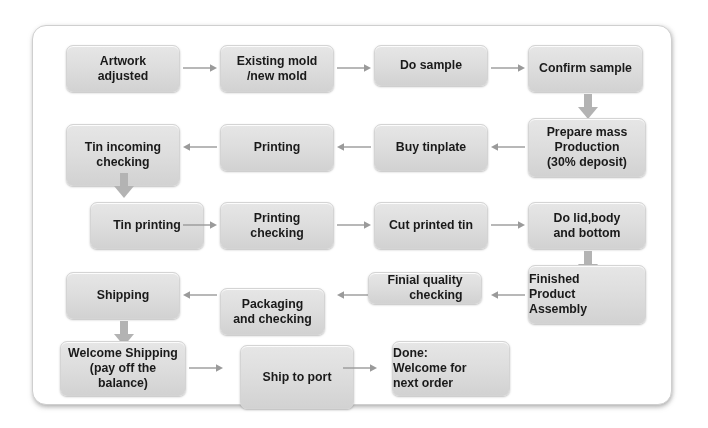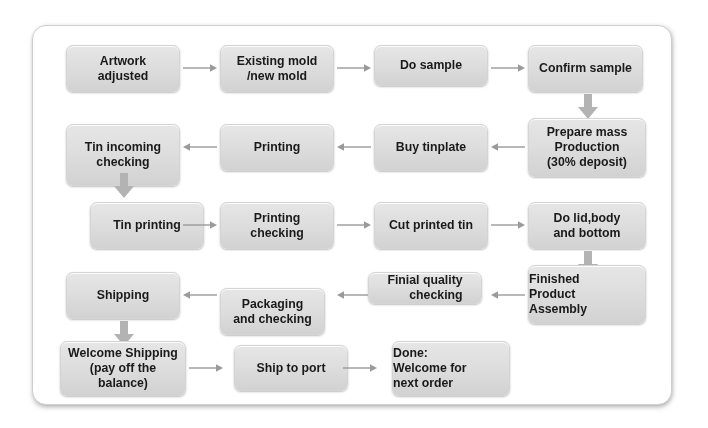--- a/index.html
+++ b/index.html
@@ -281,21 +281,21 @@
 balance)</span>
   </div>
 
   <div class="h-arrow" style="left:189px; top:362px; width:34px;">
     <svg width="34" height="12" viewBox="0 0 34 12">
       <line x1="0" y1="6" x2="27" y2="6" stroke="#9a9a9a" stroke-width="1.4"></line>
       <polygon points="27,2.2 34,6 27,9.8" fill="#9a9a9a"></polygon>
     </svg>
   </div>
 
-  <div class="node" style="left:234px; top:345px; width:114px; height:46px;">
+  <div class="node" style="left:240px; top:345px; width:114px; height:64px;">
     <span class="label">Ship to port</span>
   </div>
 
   <div class="h-arrow" style="left:343px; top:362px; width:34px;">
     <svg width="34" height="12" viewBox="0 0 34 12">
       <line x1="0" y1="6" x2="27" y2="6" stroke="#9a9a9a" stroke-width="1.4"></line>
       <polygon points="27,2.2 34,6 27,9.8" fill="#9a9a9a"></polygon>
     </svg>
   </div>
 

